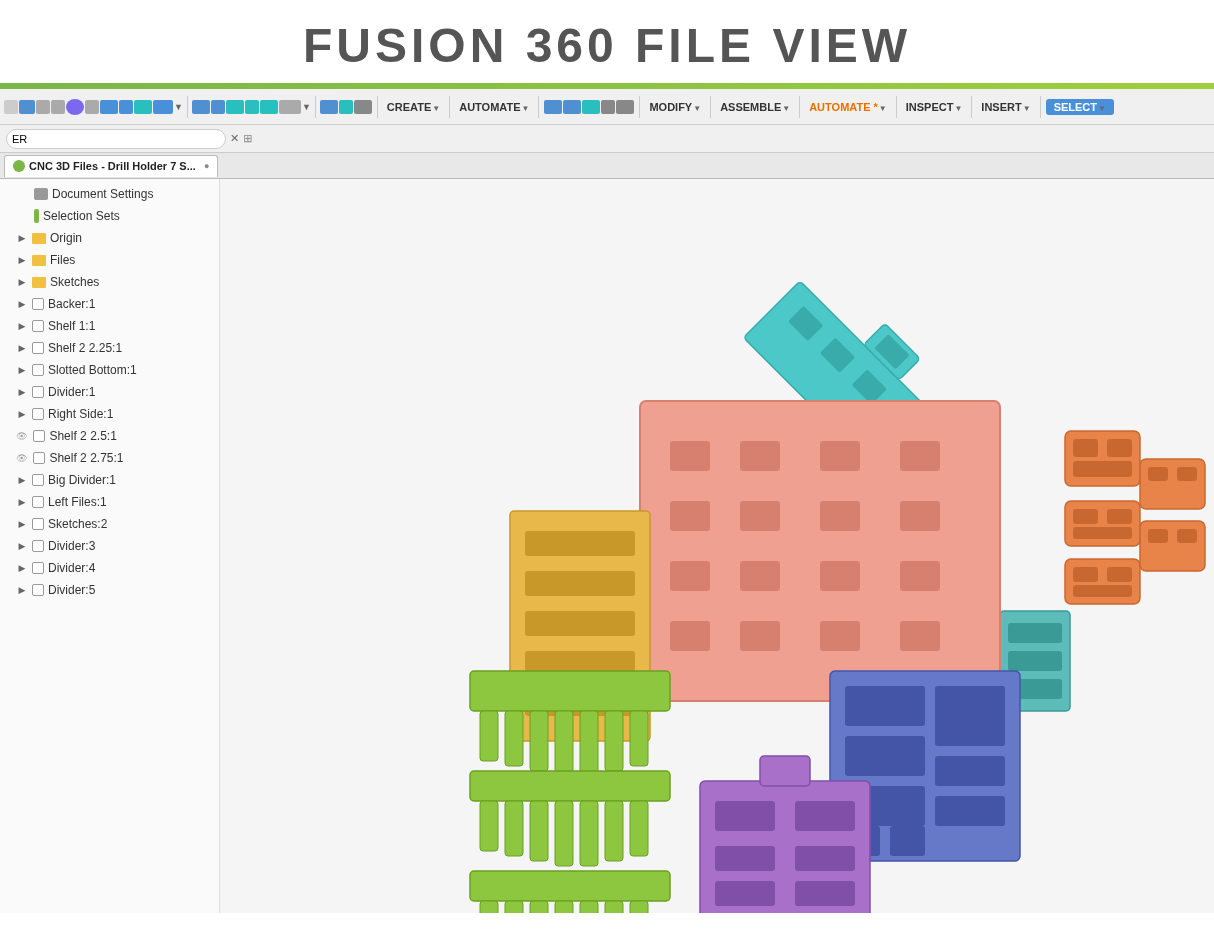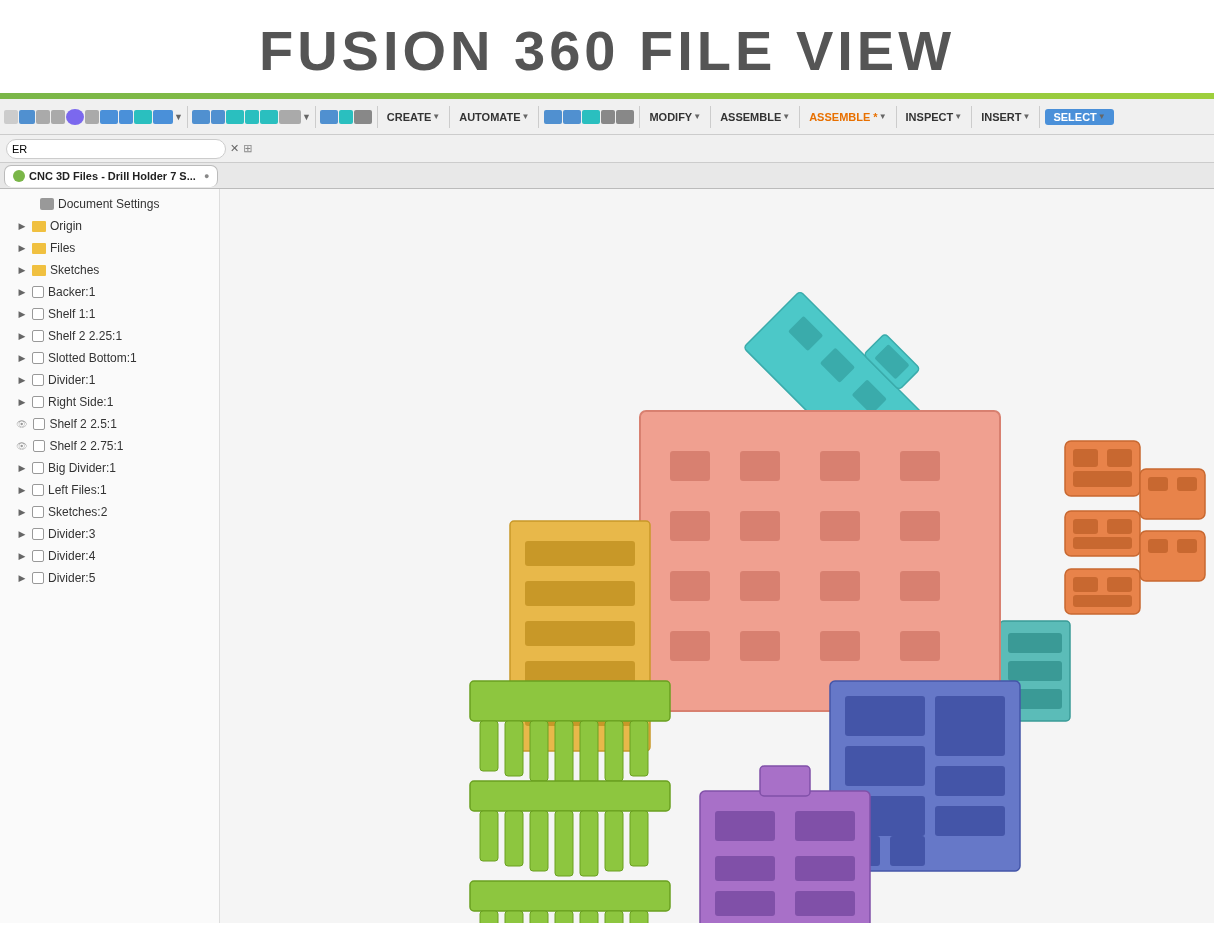--- a/index.html
+++ b/index.html
@@ -11,21 +11,21 @@
       overflow: hidden;
     }
 
     
     #title-area {
       text-align: center;
       padding: 18px 0 10px 0;
       background: #fff;
     }
     #title-area h1 {
-      font-size: 56px;
+      font-size: 48px;
       font-weight: 900;
       color: #555;
       letter-spacing: 4px;
     }
 
     
     #green-bar {
       height: 6px;
       background: linear-gradient(to right, #7ab648, #9ecf3c);
       width: 100%;
@@ -48,21 +48,21 @@
       gap: 1px;
     }
     .toolbar-separator {
       width: 1px;
       height: 22px;
       background: #ccc;
       margin: 0 3px;
     }
     .toolbar-dropdown {
       display: flex;
-      align-items: center;
+      align-items: flex-end;
       gap: 1px;
       font-size: 11px;
       color: #333;
       font-weight: bold;
       cursor: pointer;
       padding: 2px 4px;
     }
     .toolbar-dropdown .arrow {
       font-size: 8px;
       color: #666;
@@ -125,21 +125,20 @@
       background: #d8d8d8;
       border: 1px solid #bbb;
       border-bottom: none;
       border-radius: 3px 3px 0 0;
       height: 22px;
     }
     .tab.active {
       background: white;
       color: #222;
       font-weight: bold;
-      border-radius: 7px;
     }
     .tab-icon {
       width: 12px;
       height: 12px;
       border-radius: 50%;
       background: #888;
     }
     .tab-icon.green { background: #7ab648; }
 
     
@@ -154,21 +153,21 @@
       background: #fafafa;
       border-right: 1px solid #ddd;
       overflow-y: auto;
       padding: 4px 0;
       flex-shrink: 0;
     }
     .sidebar-item {
       display: flex;
       align-items: center;
       gap: 4px;
-      padding: 2px 6px 2px 24px;
+      padding: 2px 6px 2px 18px;
       font-size: 12px;
       color: #333;
       cursor: pointer;
       height: 22px;
     }
     .sidebar-expand {
       width: 12px;
       height: 12px;
       display: flex;
       align-items: center;
@@ -288,21 +287,21 @@
   </div>
   <div class="toolbar-separator"></div>
 
   <div class="toolbar-dropdown">
     <span>ASSEMBLE</span>
     <span class="arrow">▼</span>
   </div>
   <div class="toolbar-separator"></div>
 
   <div class="toolbar-dropdown" style="color:#e87000;">
-    <span>ASSEMBLE *</span>
+    <span>AUTOMATE *</span>
     <span class="arrow">▼</span>
   </div>
   <div class="toolbar-separator"></div>
 
   <div class="toolbar-dropdown">
     <span>INSPECT</span>
     <span class="arrow">▼</span>
   </div>
   <div class="toolbar-separator"></div>
 
@@ -336,20 +335,25 @@
 
   <div id="sidebar">
 
     <div class="sidebar-item">
       <span class="sidebar-expand"></span>
       <span style="width:14px;height:12px;background:#999;border-radius:2px;flex-shrink:0;"></span>
       <span class="sidebar-label">Document Settings</span>
     </div>
 
 
+    <div class="sidebar-item">
+      <span class="sidebar-expand"></span>
+      <span class="sidebar-section-icon green"></span>
+      <span class="sidebar-label">Selection Sets</span>
+    </div>
 
     <div class="sidebar-item" style="padding-left:16px;">
       <span class="sidebar-expand">▶</span>
       <span class="sidebar-folder yellow"></span>
       <span class="sidebar-label">Origin</span>
     </div>
 
     <div class="sidebar-item" style="padding-left:16px;">
       <span class="sidebar-expand">▶</span>
       <span class="sidebar-folder yellow"></span>

